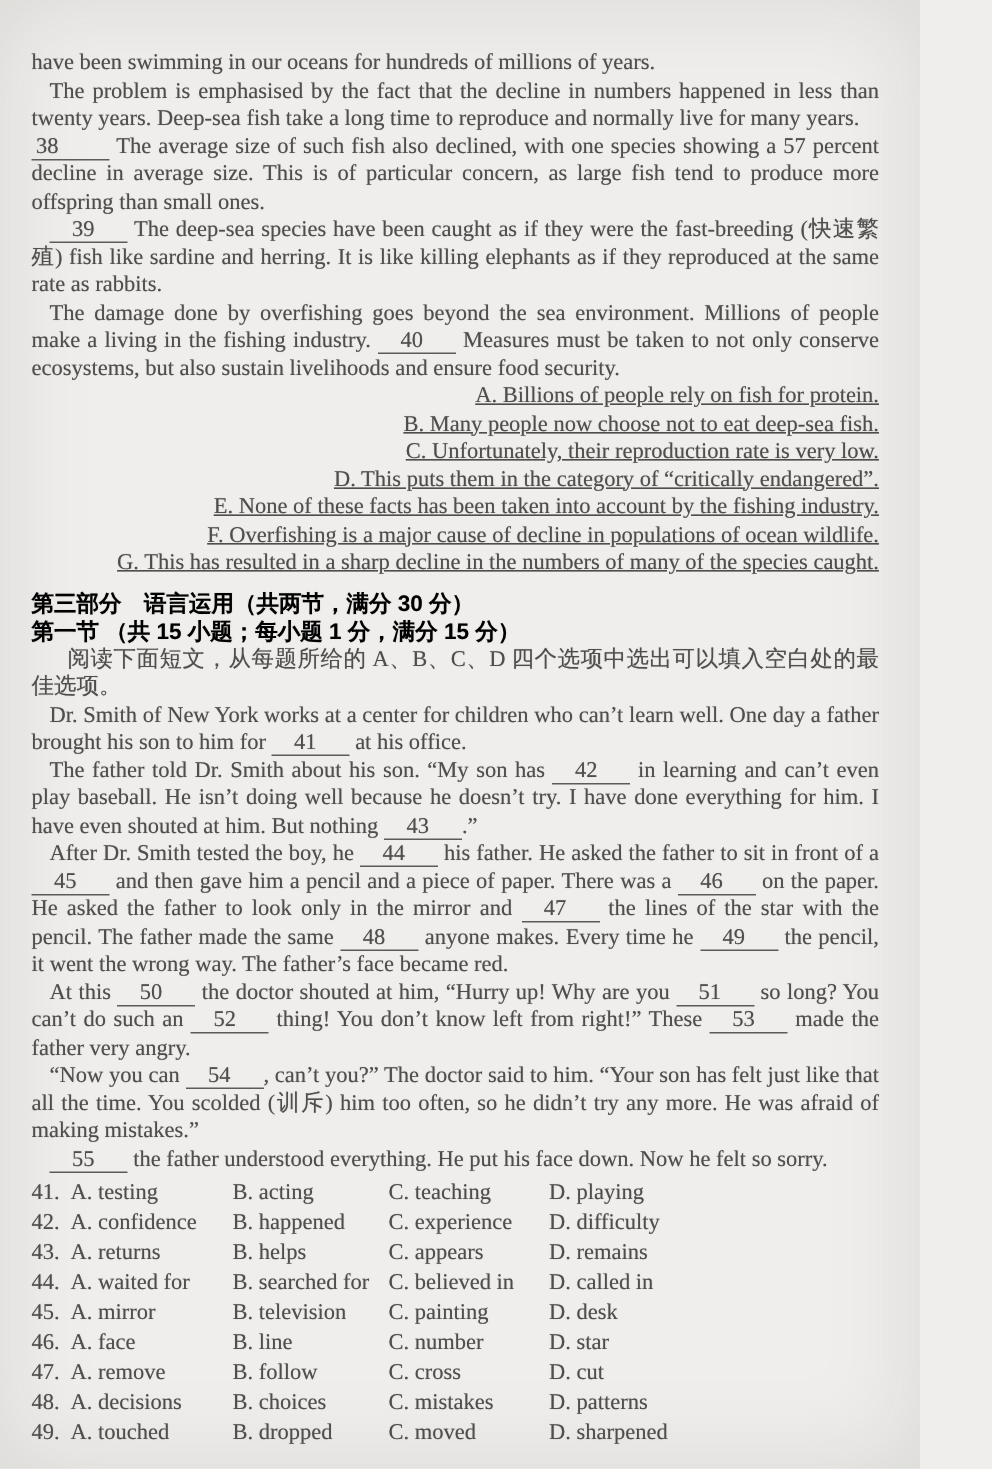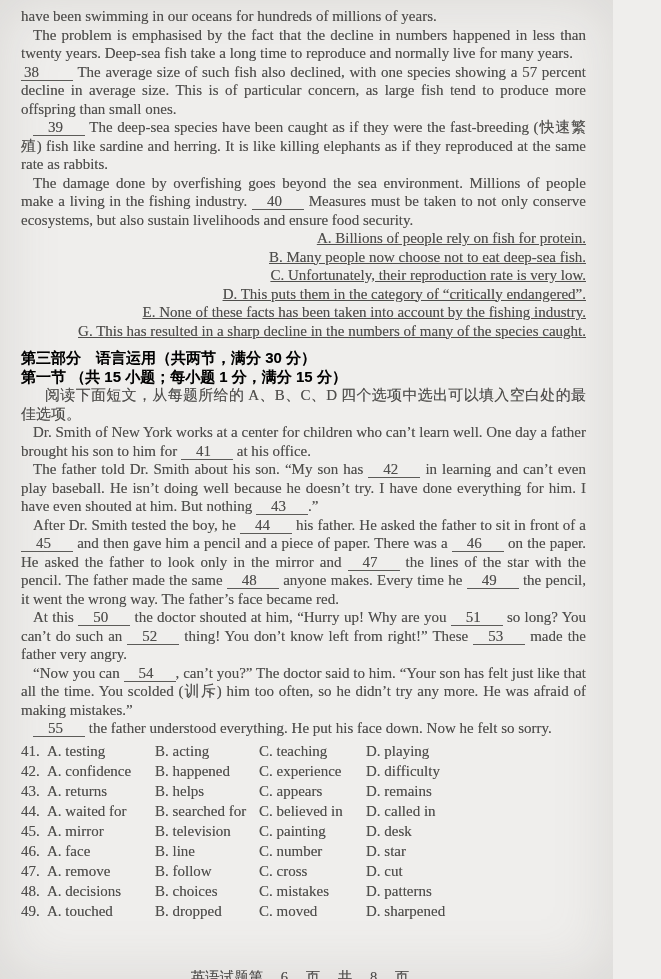--- a/index.html
+++ b/index.html
@@ -1,20 +1,20 @@
 <!DOCTYPE html>
 <html><head>
 <meta charset="utf-8">
 <style>
   html,body{margin:0;padding:0;background:#efeeec;}
   .page{
     position:relative;
     width:613px;height:979px;
     box-sizing:border-box;
-    padding:7px 27px 0 21px;
+    padding:33px 27px 0 21px;
     background:#efeeec;
     box-shadow:inset 0 0 60px rgba(120,118,112,0.18);
     font-family:"Liberation Serif","DejaVu Serif",serif;
     font-size:15px;
     line-height:18.5px;
     color:#4f4e4c;
     overflow:hidden;
     text-shadow:0 0 0.6px rgba(90,88,84,0.55);
   }
   .line{margin:0;text-align:justify;}
@@ -66,20 +66,21 @@
       <p class="line ind"><span class="blank">39</span> The deep-sea species have been caught as if they were the fast-breeding (快速繁殖) fish like sardine and herring. It is like killing elephants as if they reproduced at the same rate as rabbits.</p>
       <p class="line ind">The damage done by overfishing goes beyond the sea environment. Millions of people make a living in the fishing industry. <span class="blank">40</span> Measures must be taken to not only conserve ecosystems, but also sustain livelihoods and ensure food security.</p>
     </div>
 
   <div>
       <p class="line opt">A. Billions of people rely on fish for protein.</p>
       <p class="line opt">B. Many people now choose not to eat deep-sea fish.</p>
       <p class="line opt">C. Unfortunately, their reproduction rate is very low.</p>
       <p class="line opt">D. This puts them in the category of “critically endangered”.</p>
       <p class="line opt">E. None of these facts has been taken into account by the fishing industry.</p>
+      <p class="line opt">F. Overfishing is a major cause of decline in populations of ocean wildlife.</p>
       <p class="line opt">G. This has resulted in a sharp decline in the numbers of many of the species caught.</p>
     </div>
 
   <div class="hdg-wrap">
     <div class="hdg">第三部分　语言运用（共两节，满分 30 分）</div>
     <div class="hdg">第一节 （共 15 小题；每小题 1 分，满分 15 分）</div>
   </div>
 
   <p class="line instr">阅读下面短文，从每题所给的 A、B、C、D 四个选项中选出可以填入空白处的最佳选项。</p>
 

